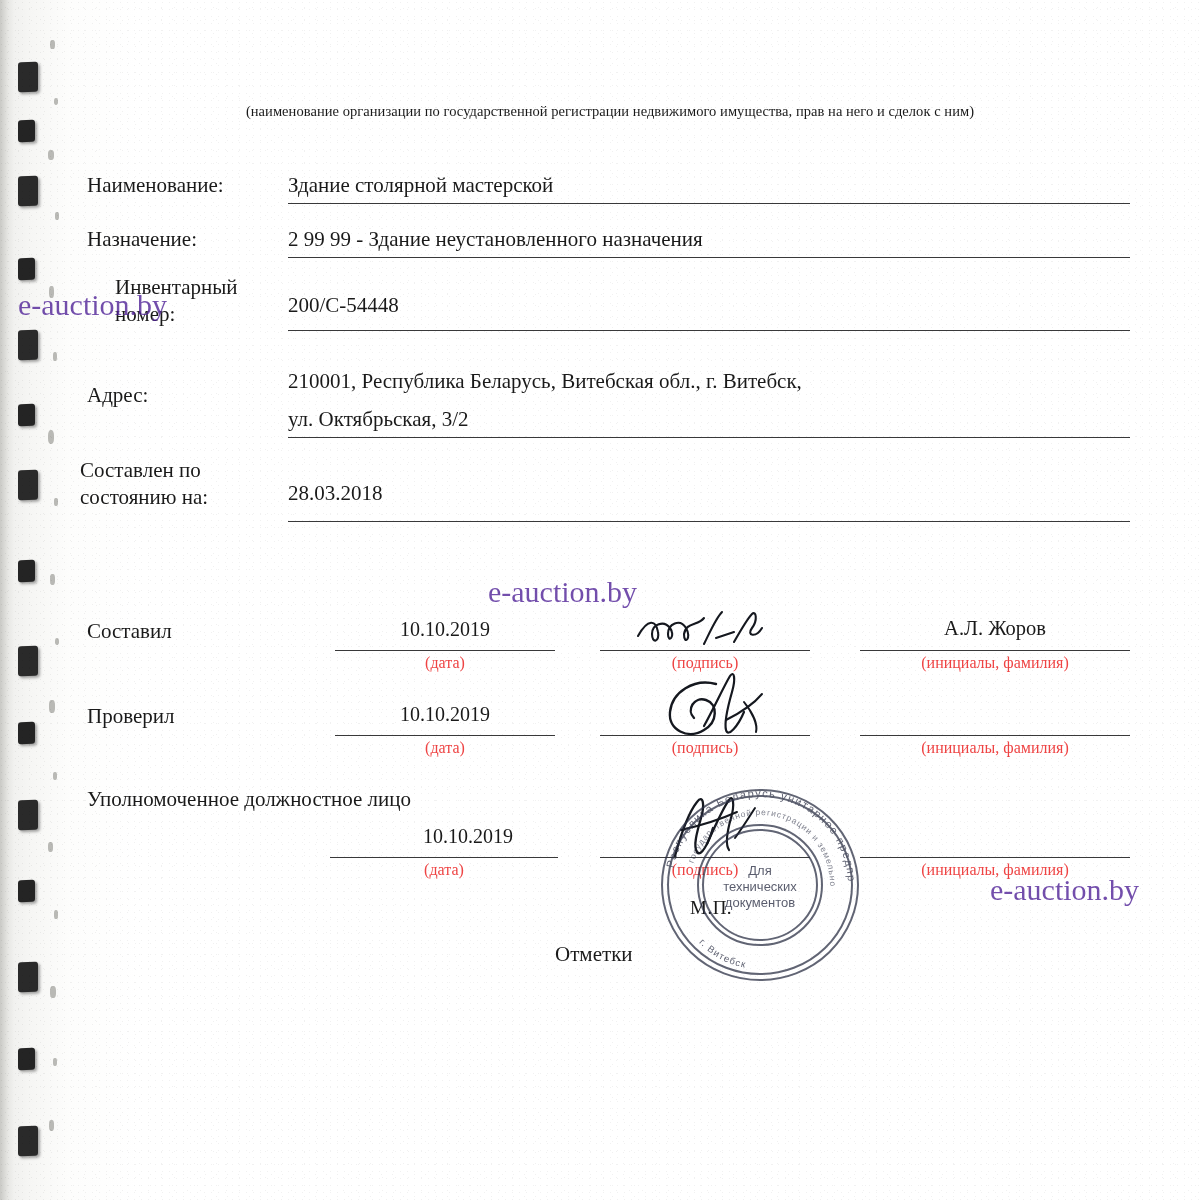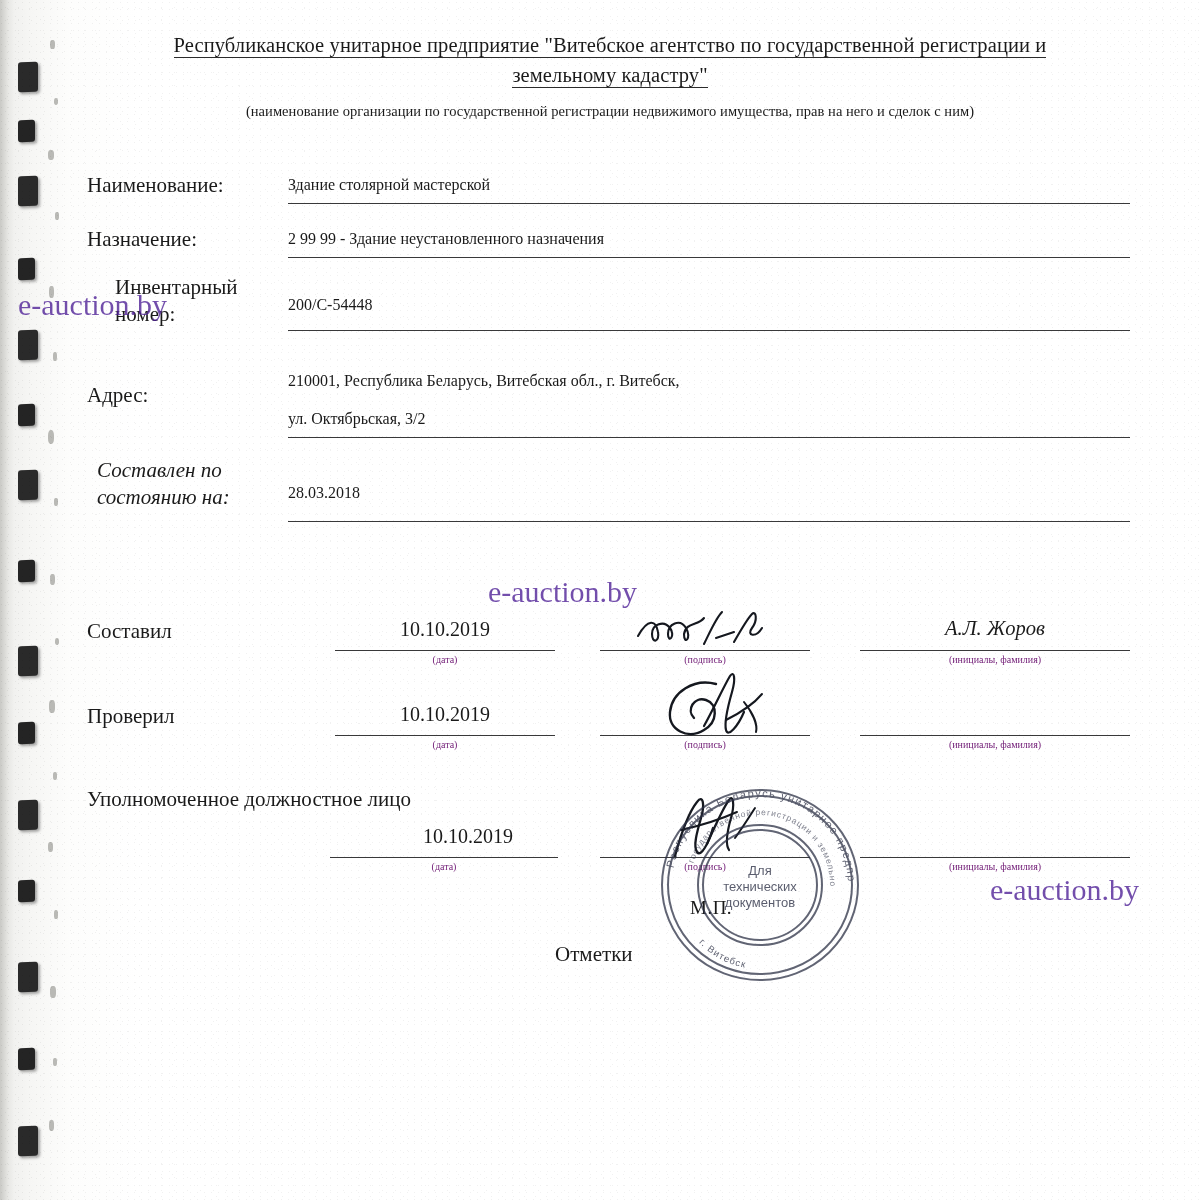--- a/index.html
+++ b/index.html
@@ -99,21 +99,21 @@
   }
 
   .row-label {
     position: absolute;
     font-size: 21px;
     line-height: 27px;
     white-space: pre-line;
   }
   .row-value {
     position: absolute;
-    font-size: 16px;
+    font-size: 21px;
     line-height: 28px;
   }
   .rule {
     position: absolute;
     border-bottom: 1.4px solid #39393a;
   }
 
   .sig-label {
     position: absolute;
     font-size: 21px;
@@ -122,27 +122,26 @@
   .sig-date {
     position: absolute;
     font-size: 20px;
     text-align: center;
     font-family: Liberation Serif, serif;
   }
   .sig-name {
     position: absolute;
     font-size: 20.5px;
     text-align: center;
-    font-style: italic;
   }
   .sig-caption {
     position: absolute;
-    font-size: 10px;
+    font-size: 16px;
     text-align: center;
-    color: #701a75;
+    color: #ef4444;
   }
   .mp {
     position: absolute;
     font-size: 19px;
     letter-spacing: 0.5px;
     padding-left: 18px;
   }
   .otmetki {
     position: absolute;
     font-size: 21px;
@@ -227,45 +226,41 @@
   <i style="top:772px;left:7px;width:4px;height:8px"></i>
   <i style="top:842px;left:2px;width:5px;height:10px"></i>
   <i style="top:910px;left:8px;width:4px;height:9px"></i>
   <i style="top:986px;left:4px;width:6px;height:12px"></i>
   <i style="top:1058px;left:7px;width:4px;height:8px"></i>
   <i style="top:1120px;left:3px;width:5px;height:11px"></i>
 </div>
 
 <div class="content">
 
-  <div class="hdr hdr-line1">
-    <span class="ul">Республиканское унитарное предприятие "Витебское агентство по государственной регистрации и</span><br>
-    <span class="ul">земельному кадастру"</span>
-  </div>
   <div class="hdr hdr-note">(наименование организации по государственной регистрации недвижимого имущества, прав на него и сделок с ним)</div>
 
   <div class="row-label" style="left:87px; top:172px;">Наименование:</div>
   <div class="row-value" style="left:288px; top:171px;">Здание столярной мастерской</div>
   <div class="rule" style="left:288px; top:203px; width:842px;"></div>
 
   <div class="row-label" style="left:87px; top:226px;">Назначение:</div>
   <div class="row-value" style="left:288px; top:225px;">2 99 99 - Здание неустановленного назначения</div>
   <div class="rule" style="left:288px; top:257px; width:842px;"></div>
 
   <div class="row-label" style="left:87px; top:274px;margin-left:28px;">Инвентарный
 номер:</div>
   <div class="row-value" style="left:288px; top:291px;">200/С-54448</div>
   <div class="rule" style="left:288px; top:330px; width:842px;"></div>
 
   <div class="row-label" style="left:87px; top:382px;">Адрес:</div>
   <div class="row-value" style="left:288px; top:367px;">210001, Республика Беларусь, Витебская обл., г. Витебск,</div>
   <div class="row-value" style="left:288px; top:405px;">ул. Октябрьская, 3/2</div>
   <div class="rule" style="left:288px; top:437px; width:842px;"></div>
 
-  <div class="row-label" style="left:97px; top:457px;font-style:italic;">Составлен по
+  <div class="row-label" style="left:80px; top:457px;">Составлен по
 состоянию на:</div>
   <div class="row-value" style="left:288px; top:479px;">28.03.2018</div>
   <div class="rule" style="left:288px; top:521px; width:842px;"></div>
 
   <div class="sig-label" style="left:87px; top:618px;">Составил</div>
   <div class="sig-date" style="left:335px; top:618px; width:220px;">10.10.2019</div>
   <div class="rule" style="left:335px; top:650px; width:220px;"></div>
   <div class="rule" style="left:600px; top:650px; width:210px;"></div>
   <div class="rule" style="left:860px; top:650px; width:270px;"></div>
   <div class="sig-name" style="left:860px; top:617px; width:270px;">А.Л. Жоров</div>

